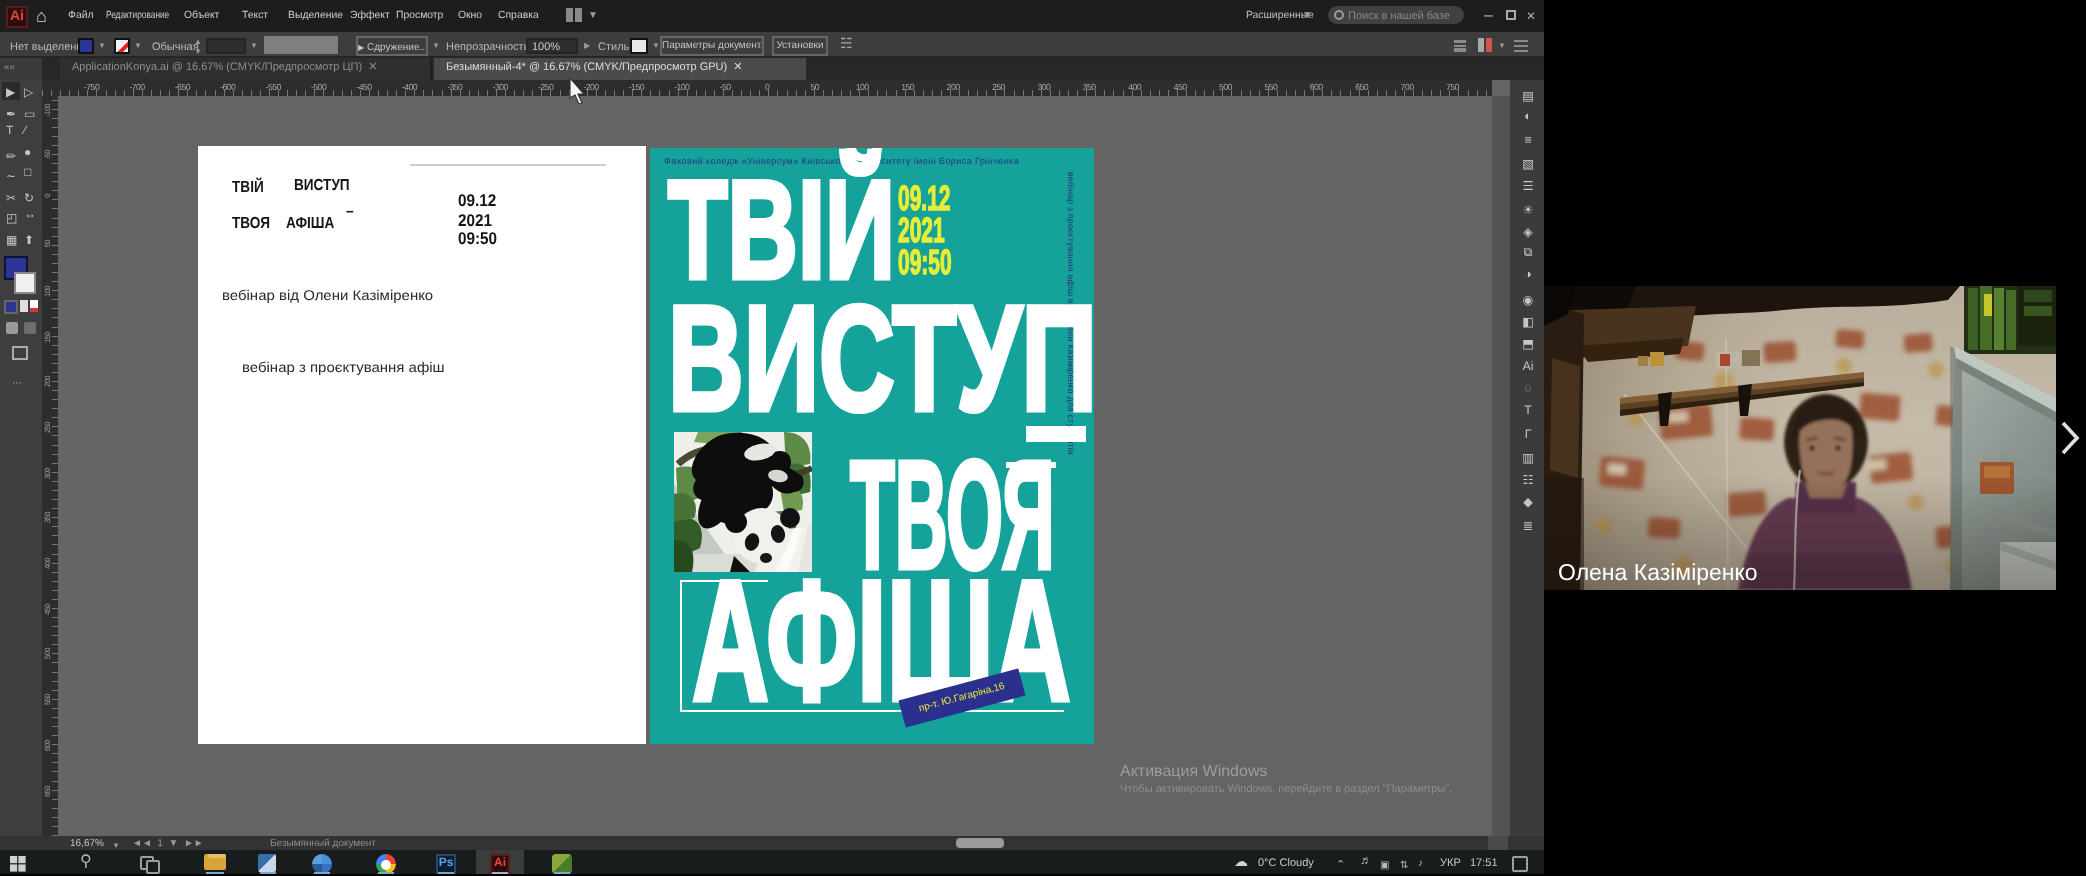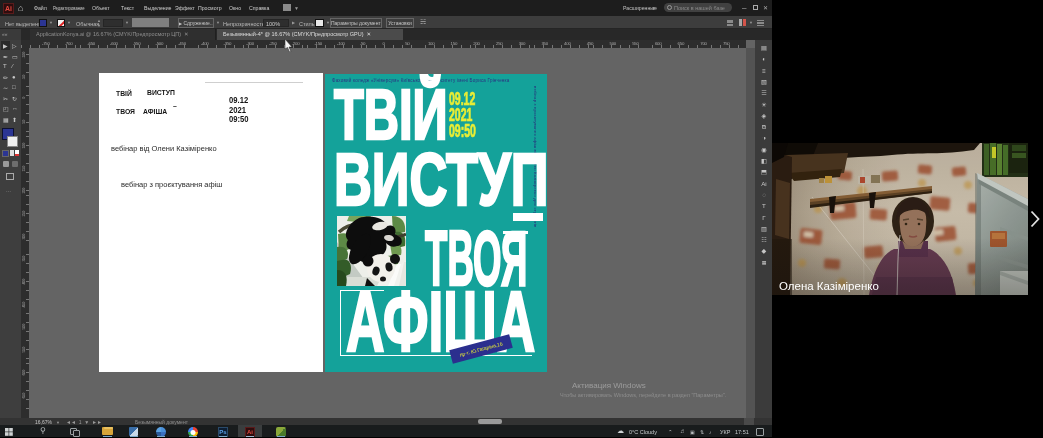--- a/index.html
+++ b/index.html
@@ -241,21 +241,21 @@
       <div class="abs" style="left:629px;top:3.5px;color:#c8ccce;font-size:5.5px;">0°C Cloudy</div>
       <div class="abs" style="left:668px;top:3.5px;color:#b8bcbe;font-size:5.5px;">⌃</div>
       <div class="abs" style="left:680px;top:3px;color:#b8bcbe;font-size:6px;">♬</div>
       <div class="abs" style="left:690px;top:3.5px;color:#b8bcbe;font-size:5px;">▣</div>
       <div class="abs" style="left:700px;top:3.5px;color:#b8bcbe;font-size:5px;">⇅</div>
       <div class="abs" style="left:709px;top:3.5px;color:#b8bcbe;font-size:5px;">♪</div>
       <div class="abs" style="left:720px;top:3.5px;color:#c8ccce;font-size:5.5px;">УКР</div>
       <div class="abs" style="left:735px;top:3.5px;color:#c8ccce;font-size:5.5px;">17:51</div>
       <div class="abs" style="left:756px;top:2.5px;width:8px;height:8px;border:1px solid #9aa0a2;border-radius:1px;background:#191c1d;"></div>
     </div>
-    <div class="abs" style="left:572px;top:381px;color:#9c9c9c;font-size:8px;">Активация Windows</div>
+    <div class="abs" style="left:560px;top:381px;color:#9c9c9c;font-size:8px;">Активация Windows</div>
     <div class="abs" style="left:560px;top:392px;color:#8e8e8e;font-size:5.5px;">Чтобы активировать Windows, перейдите в раздел "Параметры".</div>
     <svg class="abs" style="left:284px;top:39px;" width="9" height="13" viewBox="0 0 9 13">
         <path d="M1,0 L8,8 L5,8 L7,12.5 L5.5,13 L3.5,8.5 L1,10 Z" fill="#f5f5f5" stroke="#333" stroke-width="0.6"></path>
       </svg>
   </div>
   <div id="board1">
     <div class="abs" style="left:106px;top:9px;width:98px;height:1px;background:#cfcfcf;"></div>
     <div class="abs b1b" style="left:17px;top:16px;">ТВІЙ</div>
     <div class="abs b1b" style="left:48px;top:15px;">ВИСТУП</div>
     <div class="abs b1b" style="left:74px;top:28px;">–</div>

